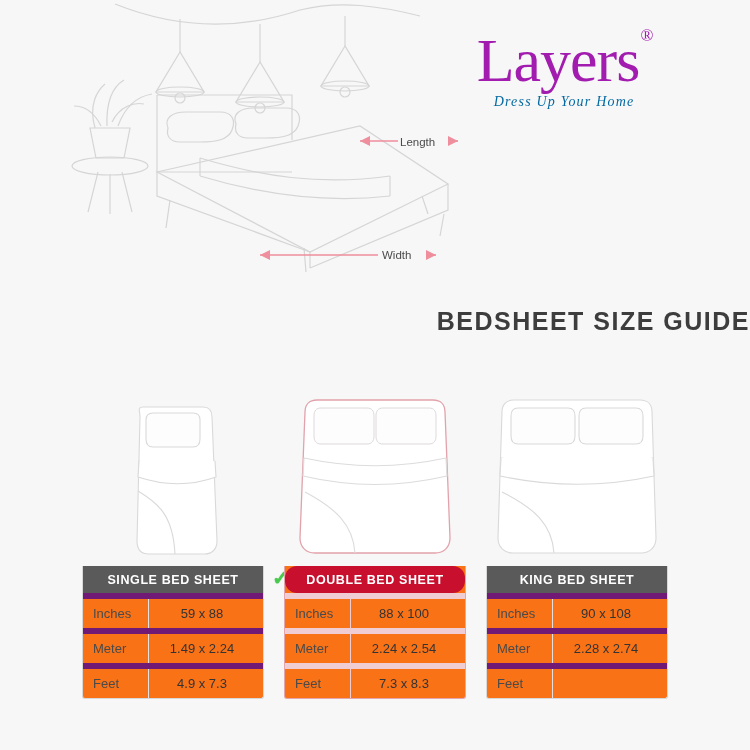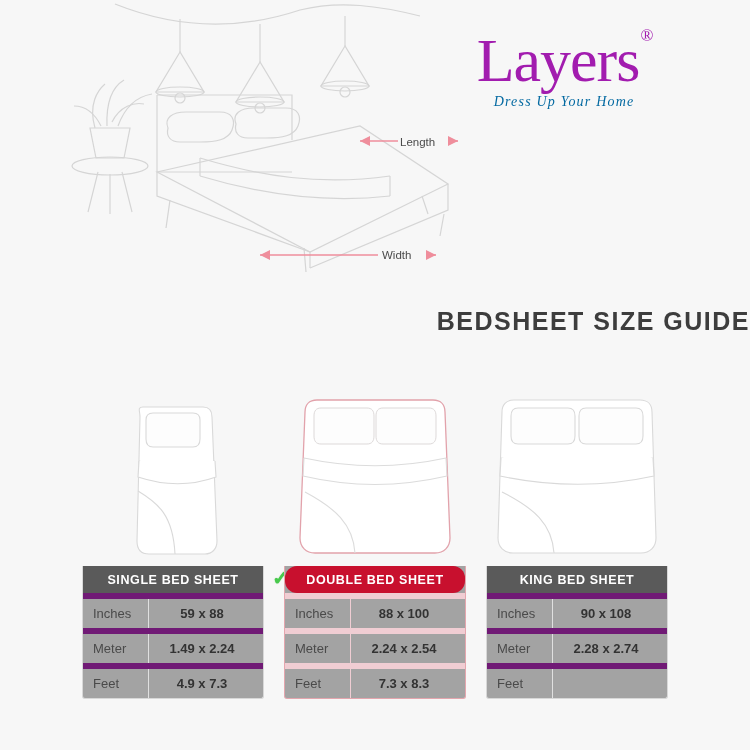--- a/index.html
+++ b/index.html
@@ -87,21 +87,21 @@
     display: flex;
     align-items: flex-end;
     justify-content: center;
     position: relative;
   }
 
   
   .tbl {
     border: 1px solid #d8d8d8;
     border-top: none;
-    background: #a3a3a3;
+    background: #f97316;
     border-radius: 0 0 3px 3px;
     overflow: hidden;
     position: relative;
   }
   .tbl-head {
     background: #5a5a5a;
     color: #ffffff;
     text-align: center;
     font-size: 12.5px;
     letter-spacing: 0.6px;
@@ -132,21 +132,21 @@
     color: #4a4a4a;
   }
   .tbl.highlight .cell-label {
     border-right-color: #f0cdd3;
   }
   .cell-val {
     flex: 1;
     text-align: center;
     padding: 7px 0;
     color: #333;
-    font-weight: bold;
+    font-weight: normal;
     padding-right: 8px;
   }
   .check {
     position: absolute;
     left: -12px;
     top: 1px;
     font-size: 21px;
     color: #49c94d;
     line-height: 1;
     font-weight: bold;

